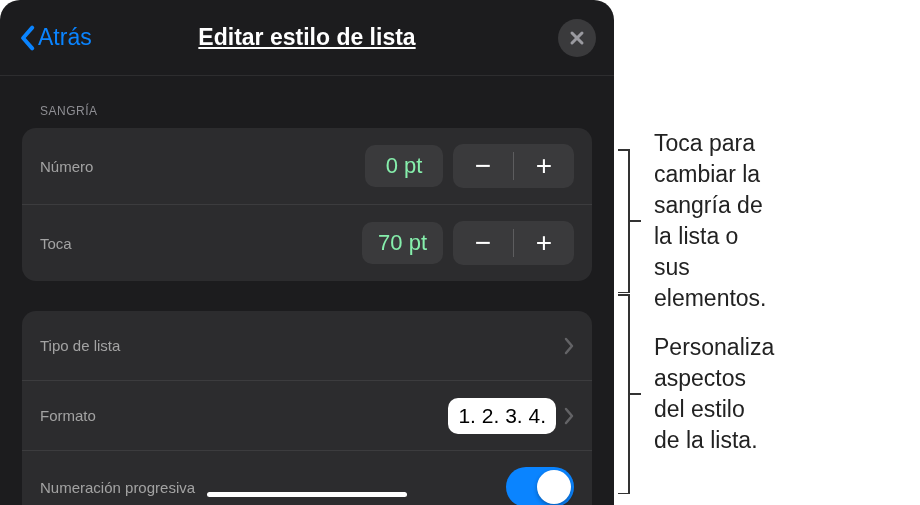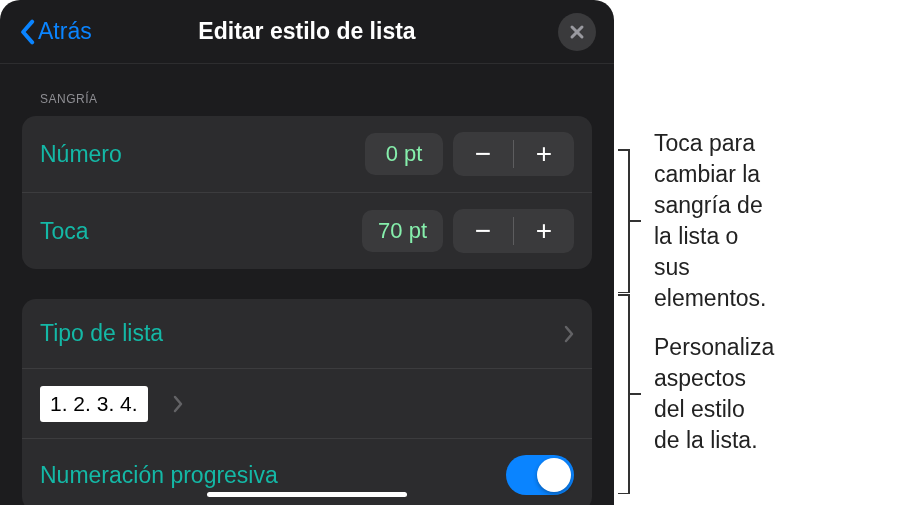--- a/index.html
+++ b/index.html
@@ -16,21 +16,21 @@
       background: #1c1c1e;
       border-radius: 20px 20px 0 0;
       overflow: hidden;
       position: absolute;
       left: 0;
       top: 0;
     }
     .header {
       display: flex;
       align-items: center;
-      height: 64px;
+      height: 76px;
       padding: 4px 18px;
       position: relative;
       border-bottom: 1px solid rgba(255,255,255,0.08);
     }
     .back-btn {
       display: flex;
       align-items: center;
       color: #0a84ff;
       font-size: 23px;
       cursor: pointer;
@@ -40,20 +40,21 @@
       width: 18px;
       height: 26px;
     }
     .header-title {
       position: absolute;
       left: 50%;
       transform: translateX(-50%);
       color: #fff;
       font-size: 23px;
       font-weight: 600;
+      text-decoration: underline;
     }
     .close-btn {
       position: absolute;
       right: 18px;
       top: 50%;
       transform: translateY(-50%);
       width: 38px;
       height: 38px;
       border-radius: 50%;
       background: #3a3a3c;
@@ -77,22 +78,22 @@
     }
     .row {
       display: flex;
       align-items: center;
       padding: 16px 18px;
       border-bottom: 1px solid rgba(255,255,255,0.08);
       min-height: 70px;
     }
     .row:last-child { border-bottom: none; }
     .row-label {
-      color: #14b8a6;
-      font-size: 23px;
+      color: #a3a3a3;
+      font-size: 15px;
       flex: 1;
     }
     .value-pill {
       background: #3a3a3c;
       color: #86efac;
       font-size: 22px;
       padding: 8px 16px;
       border-radius: 10px;
       min-width: 78px;
       text-align: center;
@@ -128,22 +129,22 @@
     .chevron-right {
       width: 10px;
       height: 18px;
       color: #636366;
     }
     .format-preview {
       background: #fff;
       color: #000;
       font-size: 21px;
       padding: 6px 10px;
-      border-radius: 3px;
-      margin-right: 25px;
+      border-radius: 10px;
+      margin-right: 8px;
     }
     .toggle {
       width: 68px;
       height: 40px;
       border-radius: 20px;
       background: #0a84ff;
       position: relative;
       cursor: pointer;
     }
     .toggle-knob {
@@ -242,20 +243,21 @@
   </div>
 
   <div class="group group2">
     <div class="row">
       <div class="row-label">Tipo de lista</div>
       <svg class="chevron-right" viewBox="0 0 10 18" fill="none" stroke="#636366" stroke-width="2.5" stroke-linecap="round" stroke-linejoin="round">
           <polyline points="2,2 8,9 2,16"></polyline>
         </svg>
     </div>
     <div class="row">
+      <div class="row-label">Formato</div>
       <div class="format-preview">1. 2. 3. 4.</div>
       <svg class="chevron-right" viewBox="0 0 10 18" fill="none" stroke="#636366" stroke-width="2.5" stroke-linecap="round" stroke-linejoin="round">
           <polyline points="2,2 8,9 2,16"></polyline>
         </svg>
     </div>
     <div class="row">
       <div class="row-label">Numeración progresiva</div>
       <div class="toggle">
         <div class="toggle-knob"></div>
       </div>

